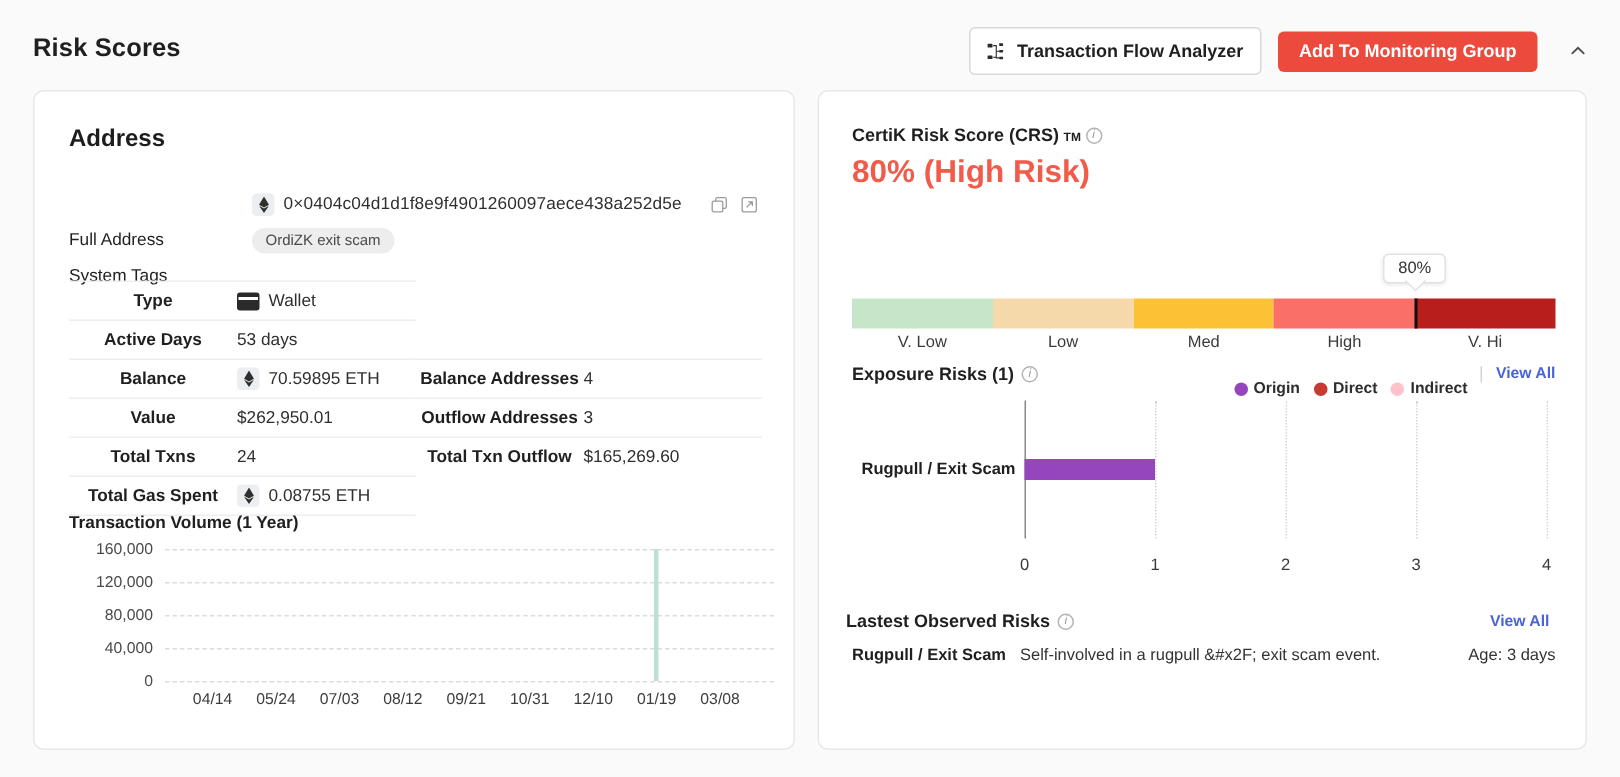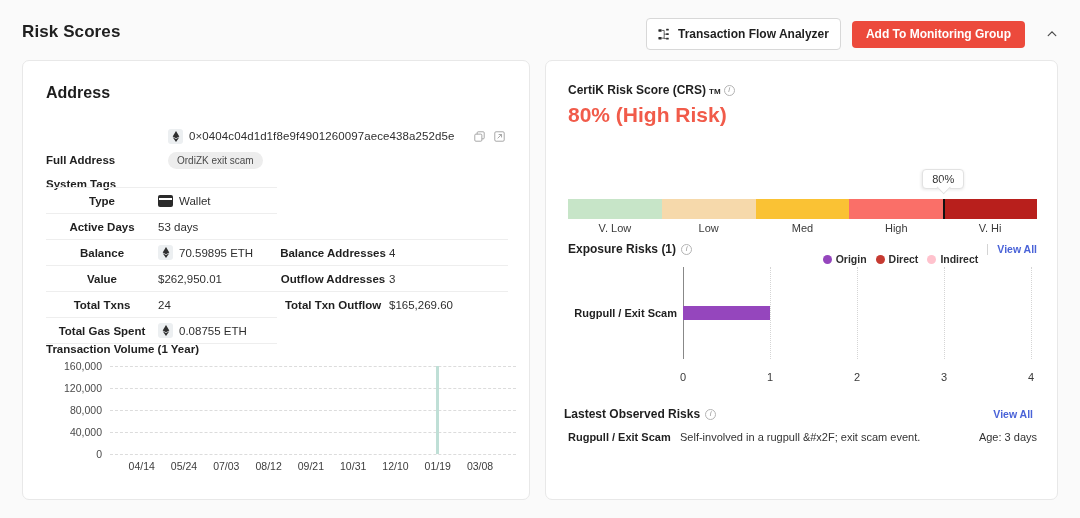--- a/index.html
+++ b/index.html
@@ -54,21 +54,21 @@
   #panel-right { left: 545px; top: 60px; width: 513px; height: 440px; }
 
   
   .section-title {
     position: absolute; left: 23px; top: 23px;
     font-size: 16px; font-weight: bold; color: #1d1d1d;
   }
   .kv-top { position: absolute; left: 23px; top: 64px; width: 462px; }
   .kv-row { display: flex; align-items: center; height: 22px; }
   .kv-key {
-    width: 122px; font-size: 11.5px; font-weight: bold; color: #1f1f1f; margin-top: 48px;
+    width: 122px; font-size: 11.5px; font-weight: normal; color: #1f1f1f; margin-top: 48px;
   }
   .kv-val {
     font-size: 11.5px; color: #2f2f2f;
     display: flex; align-items: center; gap: 6px;
   }
   .addr-text { letter-spacing: .1px; }
   .mini-icons { display: flex; gap: 9px; margin-left: 14px; }
   .tag {
     display: inline-block; background: #ededed; color: #4a4a4a;
     font-size: 10px; border-radius: 9px; padding: 3px 9px;

